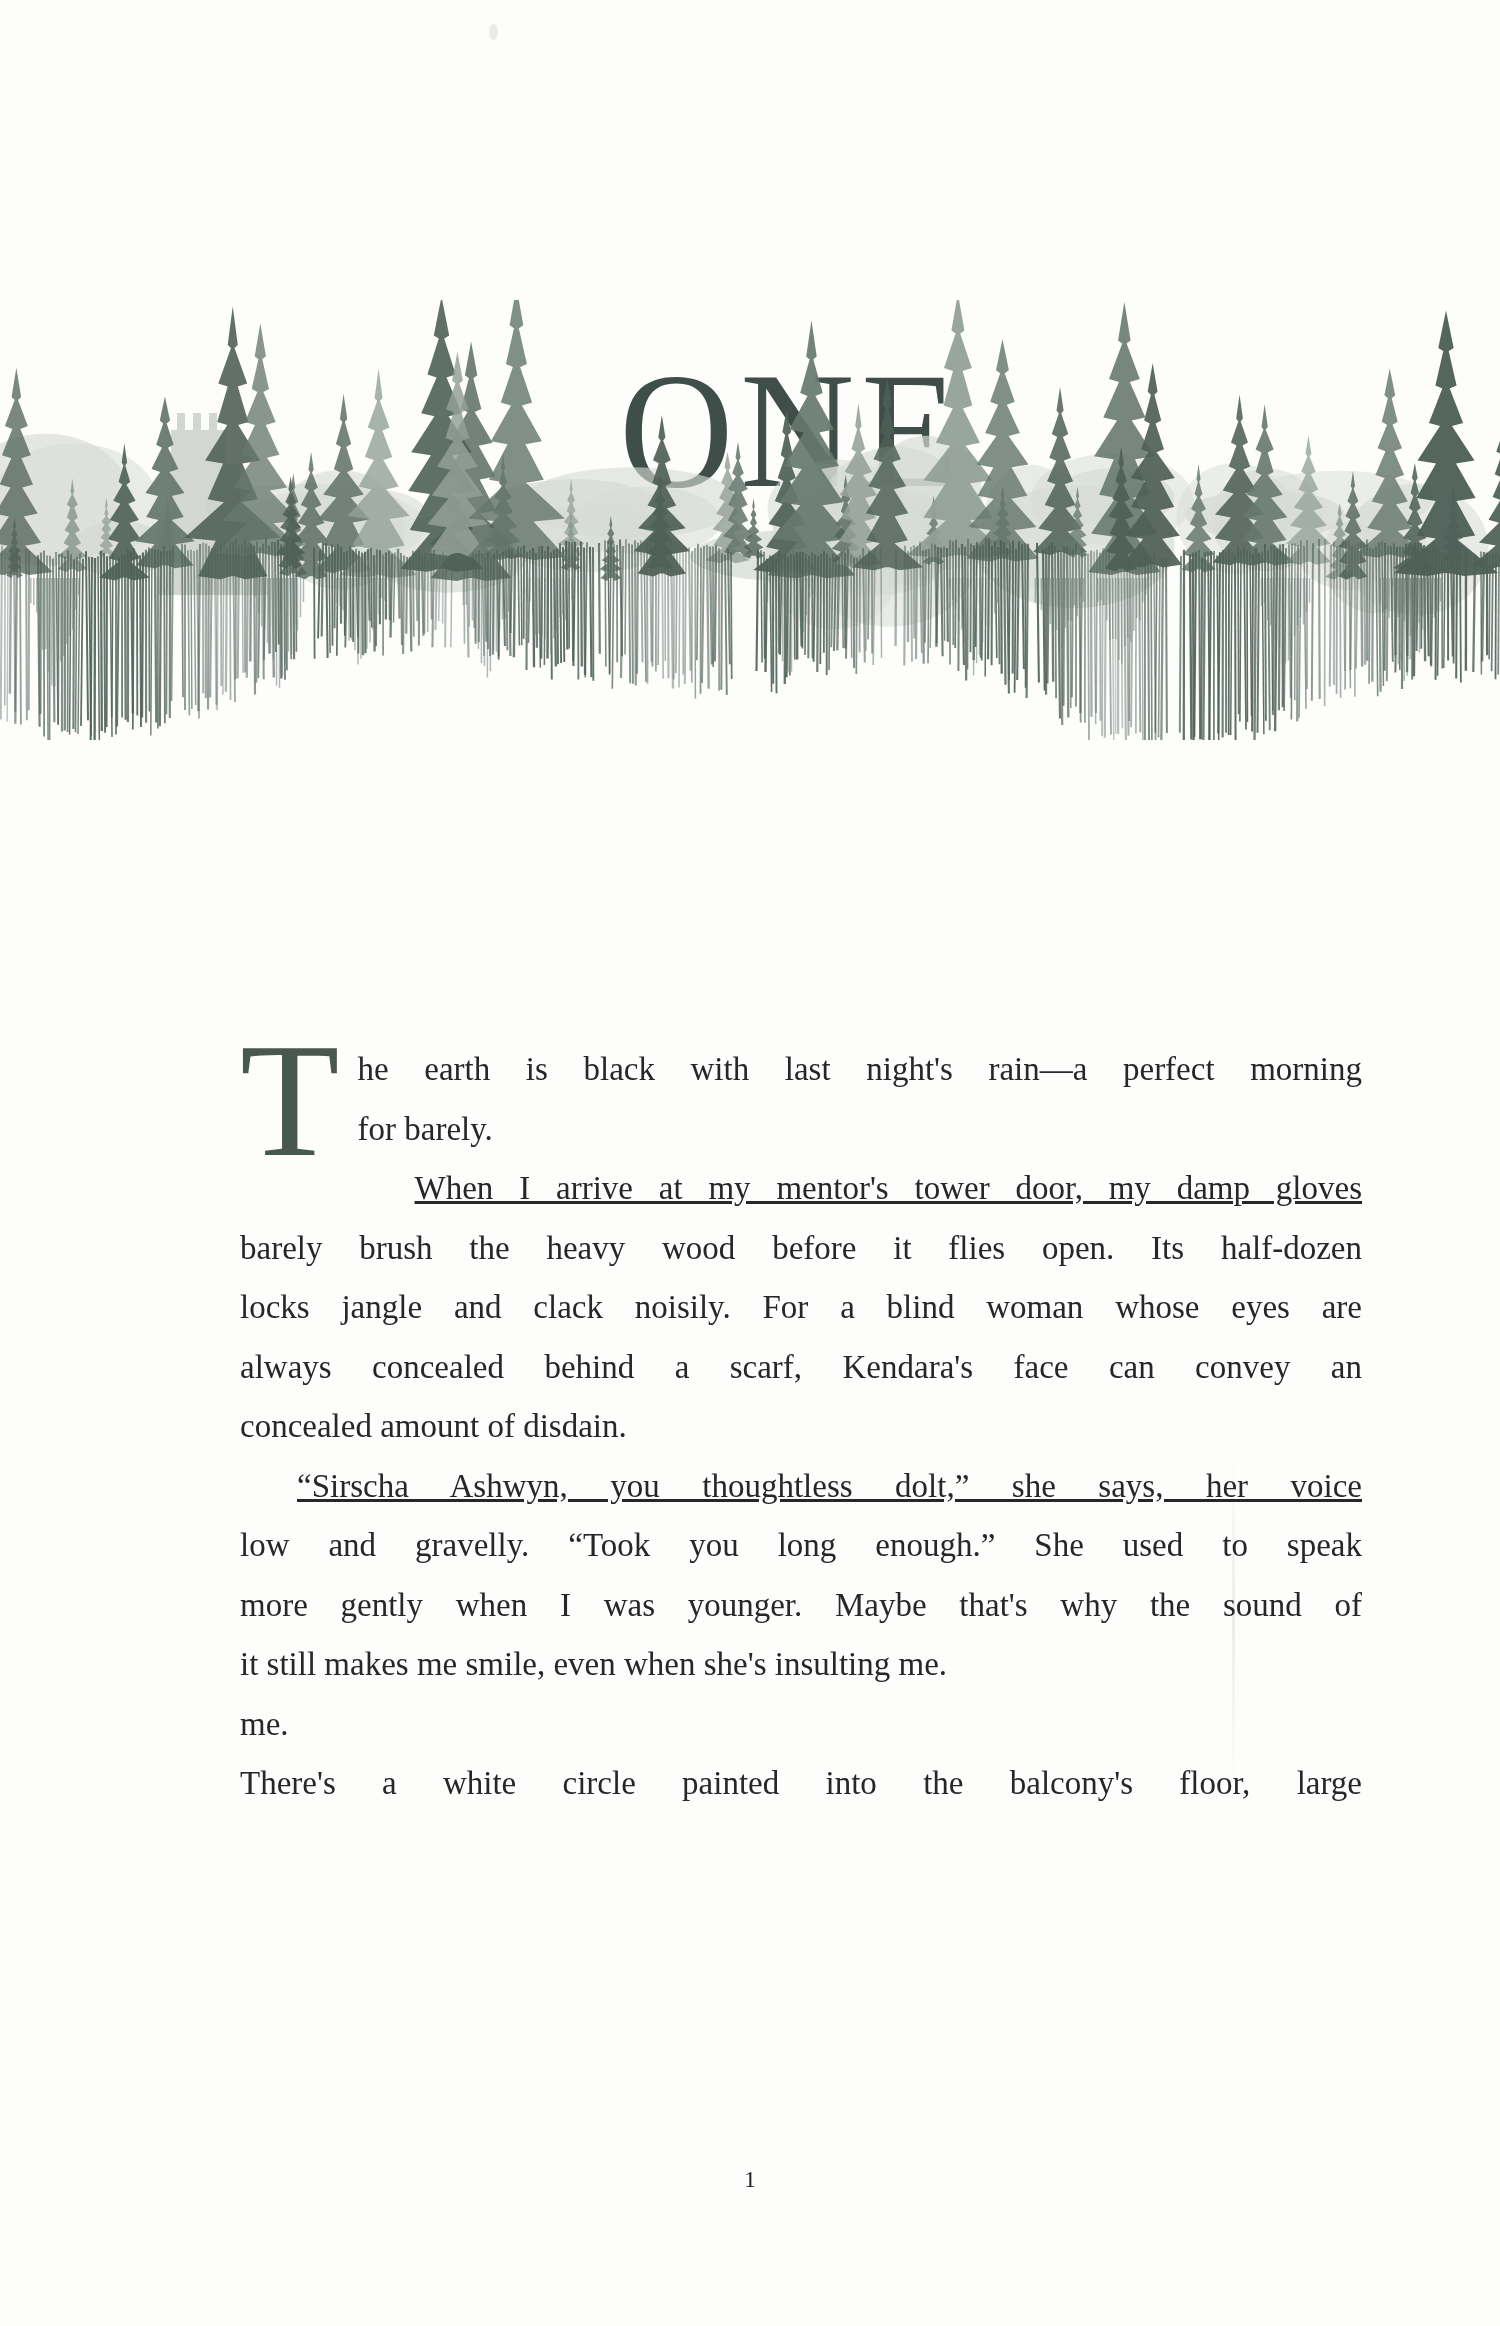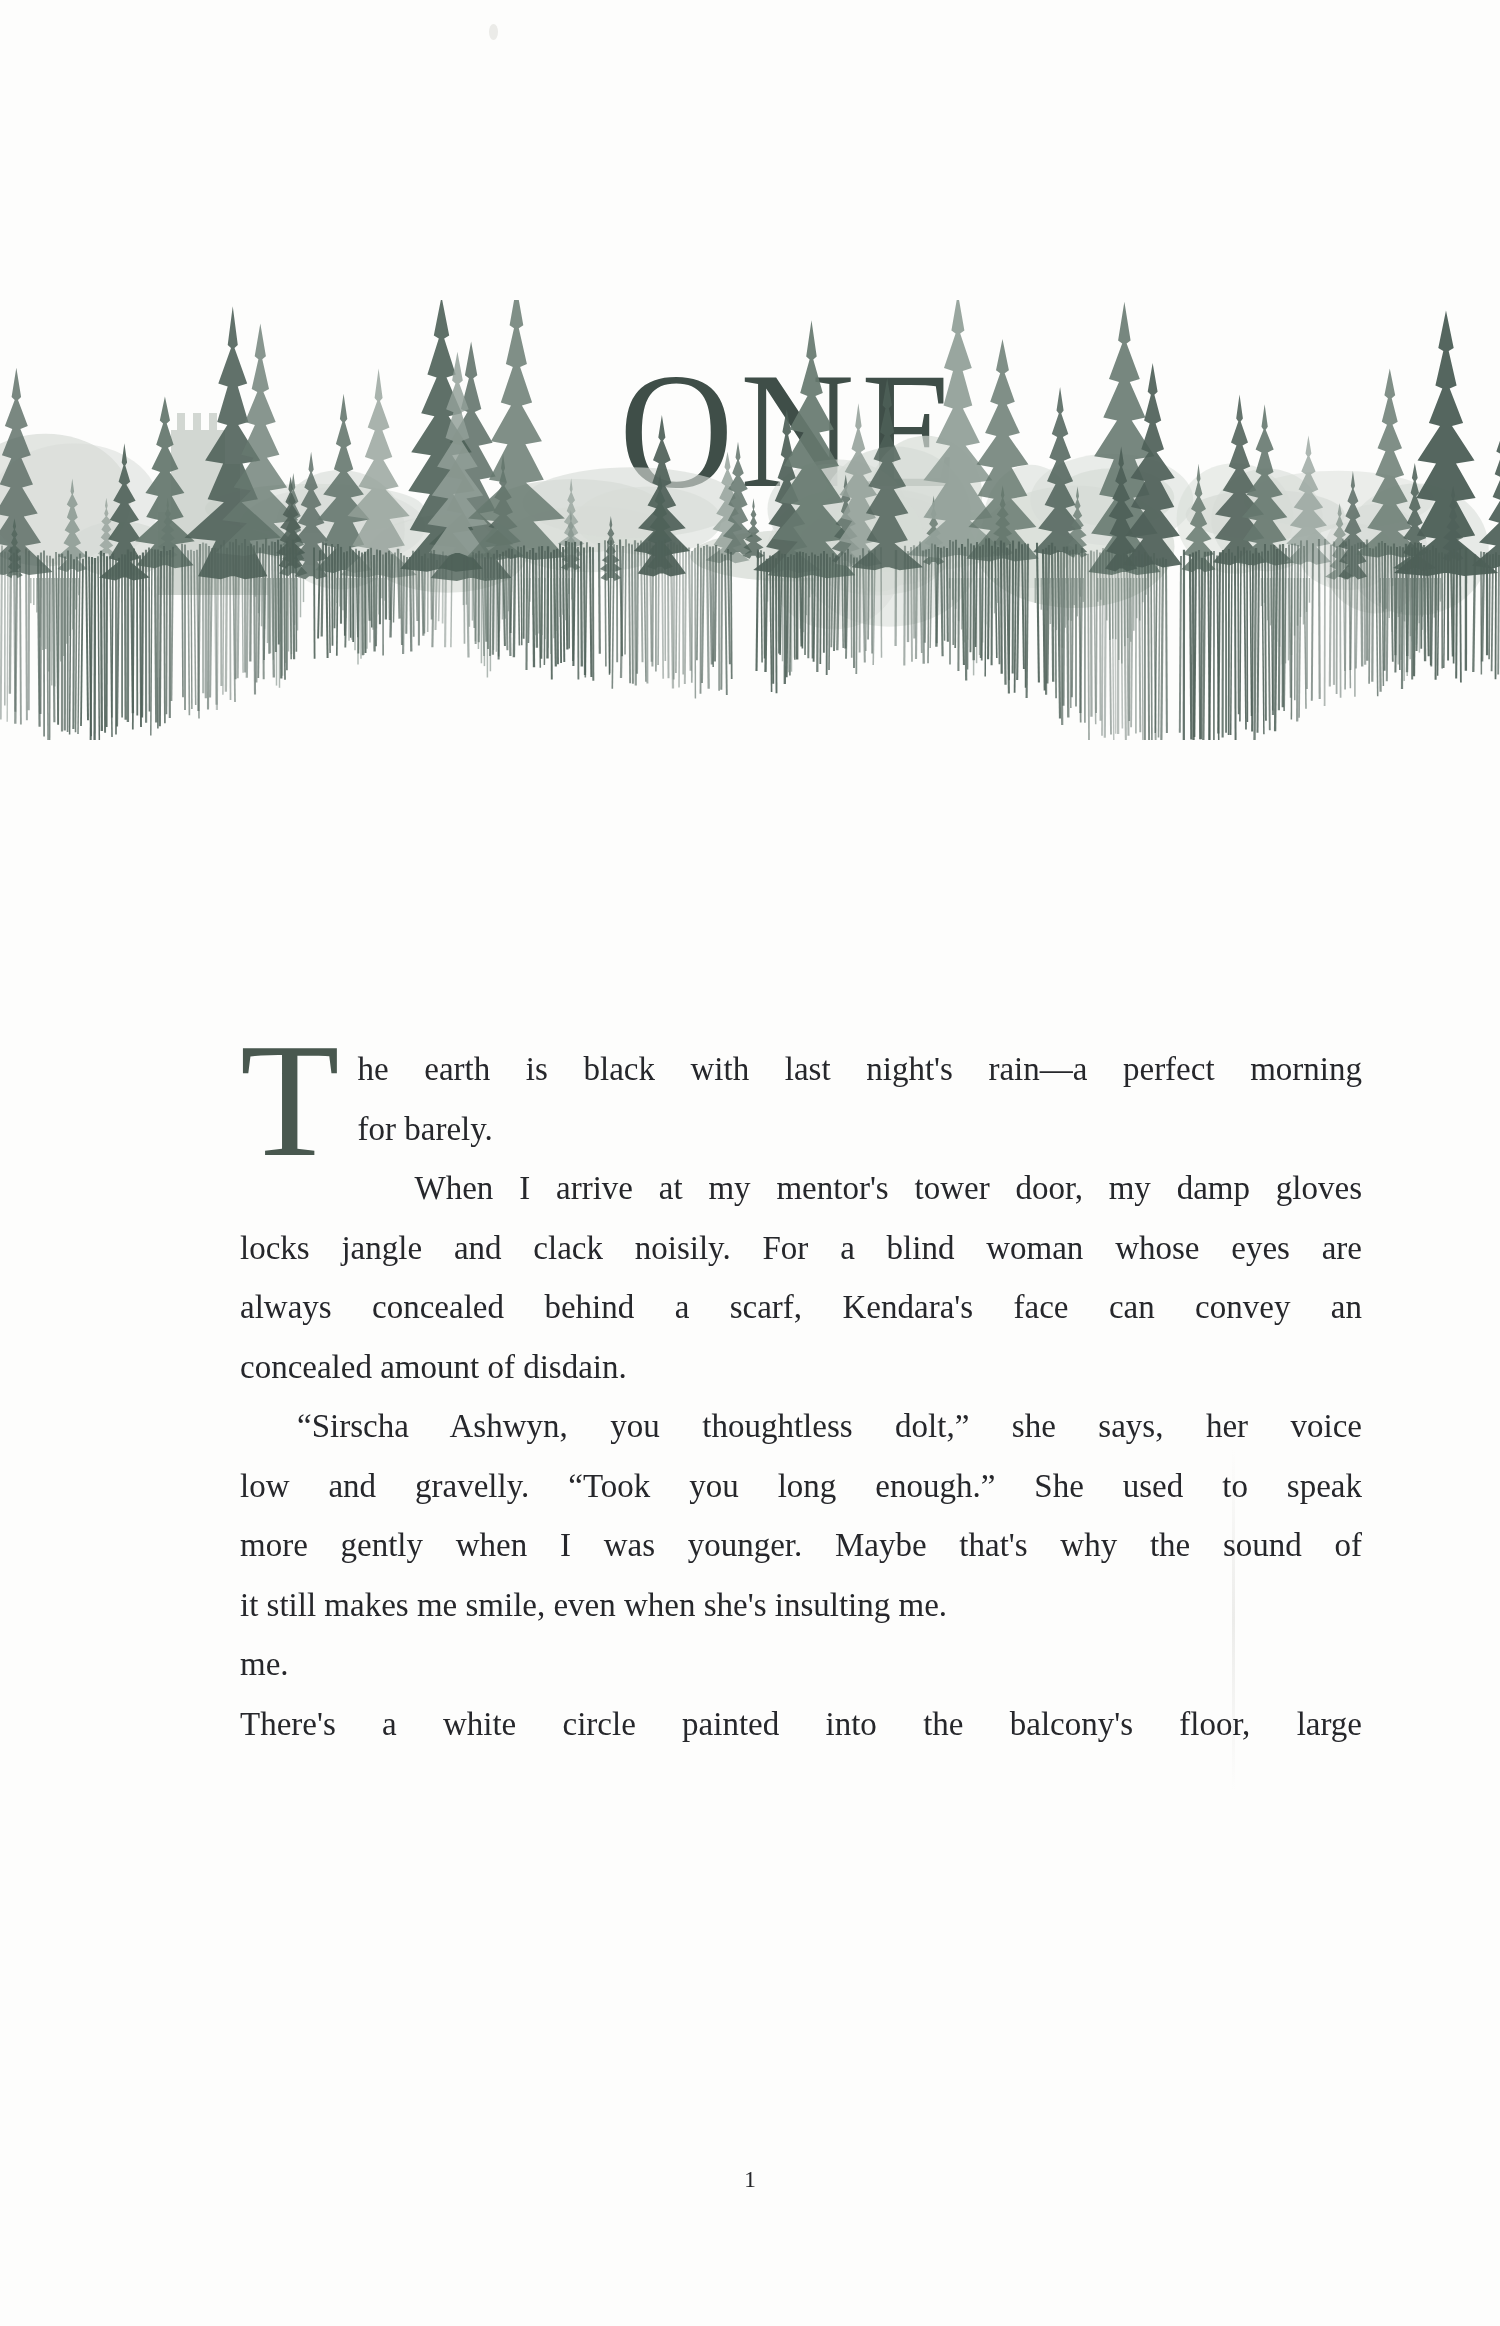--- a/index.html
+++ b/index.html
@@ -38,21 +38,21 @@
     line-height:59.5px;
     z-index:3;
   }
   .para{margin:0;}
   .line{
     text-align:justify;
     text-align-last:justify;
     -moz-text-align-last:justify;
   }
   .line.lastline{text-align-last:left;-moz-text-align-last:left;}
-  .line.firstline{text-indent:57px;}
+  .line.firstline{text-indent:57px;text-decoration:underline;}
   .dropcap{
     float:left;
     font-size:163px;
     line-height:100px;
     height:116px;
     padding:10px 18px 0 0;
     overflow:visible;
   }
   .page-number{
     position:absolute;
@@ -822,20 +822,21 @@
       <line x1="1145.8" y1="278" x2="1145.8" y2="294.8" stroke="#66786f" stroke-width="1.5" opacity="0.5"></line>
     </svg>
   <div id="paras" class="body-text" style="color: rgb(38, 39, 43);">
       <div class="para">
         <span class="dropcap" style="color: rgb(73, 88, 79);">T</span>
         <div class="line">he earth is black with last night's rain—a perfect morning</div>
         <div class="line lastline">for barely.</div>
       </div>
       <div class="para">
         <div class="line firstline">When I arrive at my mentor's tower door, my damp gloves</div>
+        <div class="line">barely brush the heavy wood before it flies open. Its half-dozen</div>
         <div class="line">locks jangle and clack noisily. For a blind woman whose eyes are</div>
         <div class="line">always concealed behind a scarf, Kendara's face can convey an</div>
         <div class="line lastline">concealed amount of disdain.</div>
       </div>
       <div class="para">
         <div class="line firstline">“Sirscha Ashwyn, you thoughtless dolt,” she says, her voice</div>
         <div class="line">low and gravelly. “Took you long enough.” She used to speak</div>
         <div class="line">more gently when I was younger. Maybe that's why the sound of</div>
         <div class="line lastline">it still makes me smile, even when she's insulting me.</div>
       </div>

